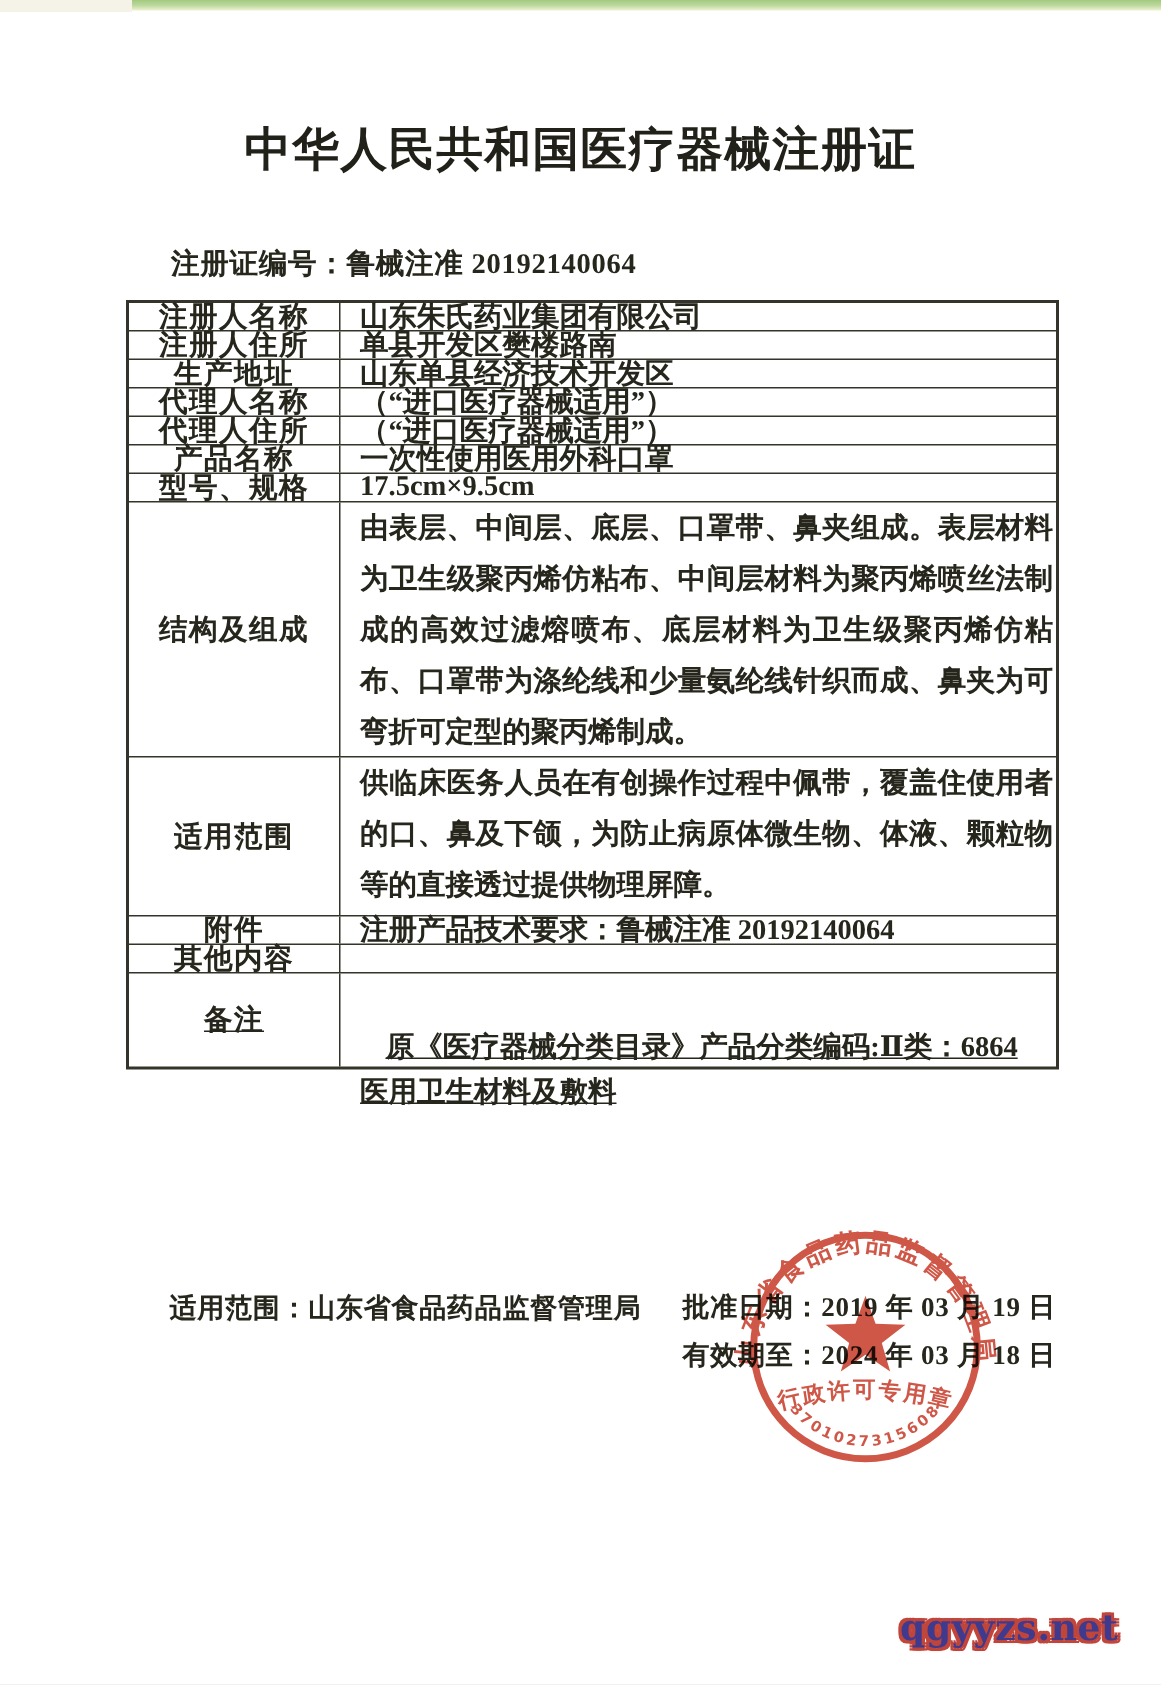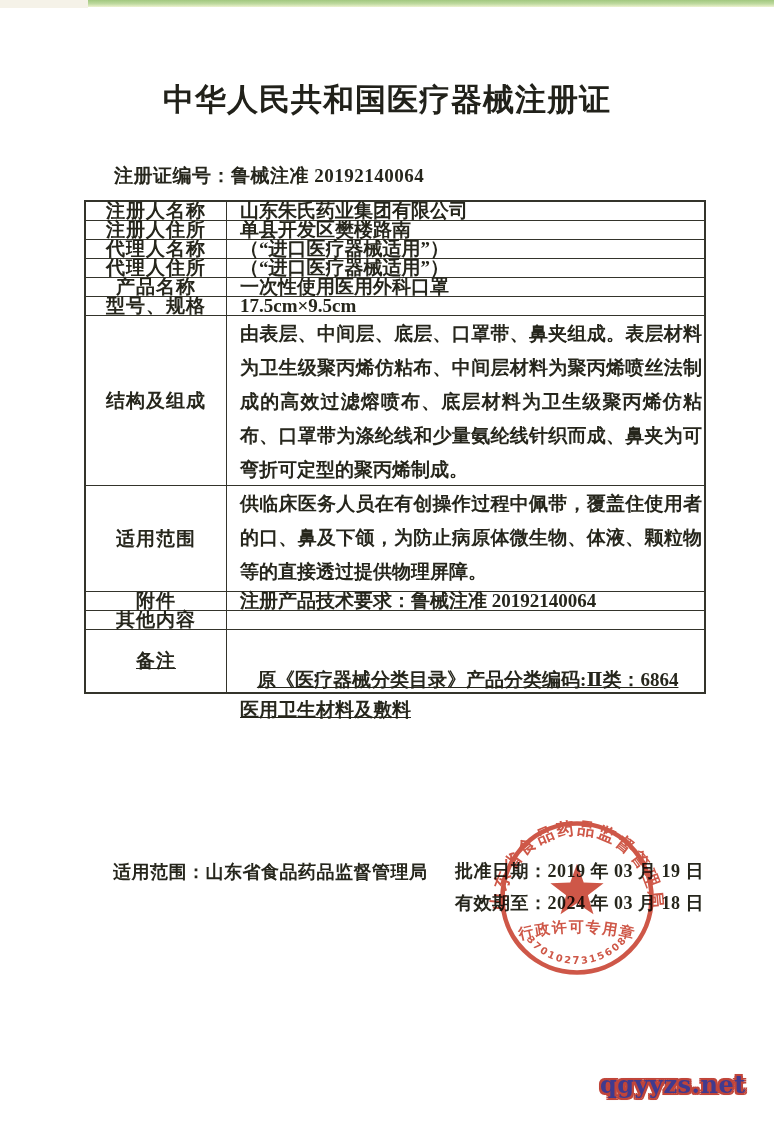--- a/index.html
+++ b/index.html
@@ -111,20 +111,24 @@
   <div class="cert-table">
     <div class="row row-s">
       <div class="cell-label">注册人名称</div>
       <div class="cell-value">山东朱氏药业集团有限公司</div>
     </div>
     <div class="row row-s">
       <div class="cell-label">注册人住所</div>
       <div class="cell-value">单县开发区樊楼路南</div>
     </div>
     <div class="row row-s">
+      <div class="cell-label">生产地址</div>
+      <div class="cell-value">山东单县经济技术开发区</div>
+    </div>
+    <div class="row row-s">
       <div class="cell-label">代理人名称</div>
       <div class="cell-value">（“进口医疗器械适用”）</div>
     </div>
     <div class="row row-s">
       <div class="cell-label">代理人住所</div>
       <div class="cell-value">（“进口医疗器械适用”）</div>
     </div>
     <div class="row row-s">
       <div class="cell-label">产品名称</div>
       <div class="cell-value">一次性使用医用外科口罩</div>

